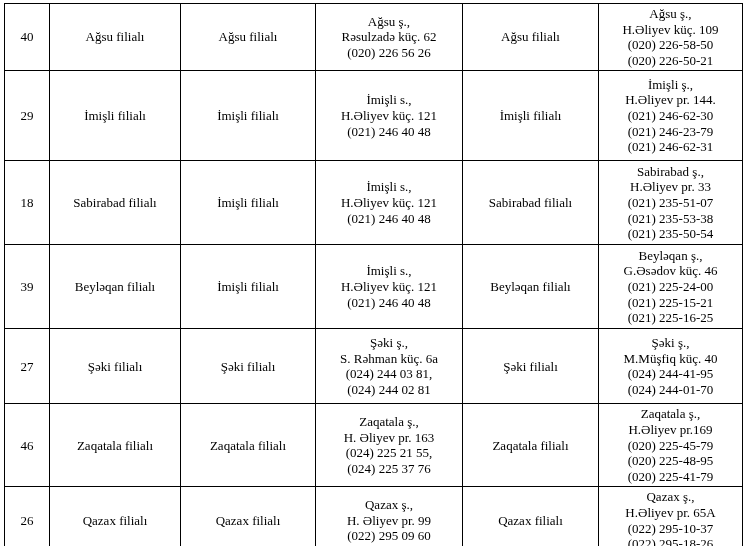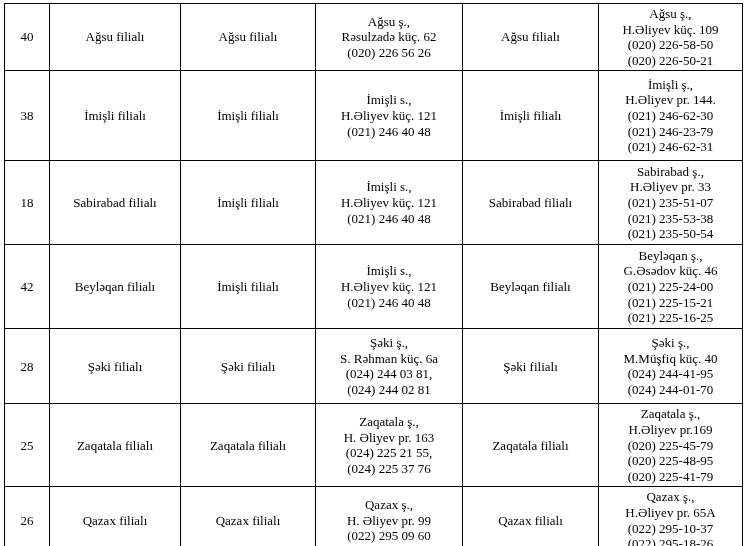--- a/index.html
+++ b/index.html
@@ -62,21 +62,21 @@
       <td class="cell-addr">Ağsu ş.,
 Rəsulzadə küç. 62
 (020) 226 56 26</td>
       <td>Ağsu filialı</td>
       <td class="cell-addr">Ağsu ş.,
 H.Əliyev küç. 109
 (020) 226-58-50
 (020) 226-50-21</td>
     </tr>
     <tr class="r1">
-      <td class="cell-num">38</td>
+      <td class="cell-num">29</td>
       <td class="cell-name-left">İmişli filialı</td>
       <td>İmişli filialı</td>
       <td class="cell-addr">İmişli s.,
 H.Əliyev küç. 121
 (021) 246 40 48</td>
       <td>İmişli filialı</td>
       <td class="cell-addr">İmişli ş.,
 H.Əliyev pr. 144.
 (021) 246-62-30
 (021) 246-23-79
@@ -90,49 +90,49 @@
 H.Əliyev küç. 121
 (021) 246 40 48</td>
       <td>Sabirabad filialı</td>
       <td class="cell-addr">Sabirabad ş.,
 H.Əliyev pr. 33
 (021) 235-51-07
 (021) 235-53-38
 (021) 235-50-54</td>
     </tr>
     <tr class="r3">
-      <td class="cell-num">42</td>
+      <td class="cell-num">39</td>
       <td class="cell-name-left">Beyləqan filialı</td>
       <td>İmişli filialı</td>
       <td class="cell-addr">İmişli s.,
 H.Əliyev küç. 121
 (021) 246 40 48</td>
       <td>Beyləqan filialı</td>
       <td class="cell-addr">Beyləqan ş.,
 G.Əsədov küç. 46
 (021) 225-24-00
 (021) 225-15-21
 (021) 225-16-25</td>
     </tr>
     <tr class="r4">
-      <td class="cell-num">28</td>
+      <td class="cell-num">27</td>
       <td class="cell-name-left">Şəki filialı</td>
       <td>Şəki filialı</td>
       <td class="cell-addr">Şəki ş.,
 S. Rəhman küç. 6a
 (024) 244 03 81,
 (024) 244 02 81</td>
       <td>Şəki filialı</td>
       <td class="cell-addr">Şəki ş.,
 M.Müşfiq küç. 40
 (024) 244-41-95
 (024) 244-01-70</td>
     </tr>
     <tr class="r5">
-      <td class="cell-num">25</td>
+      <td class="cell-num">46</td>
       <td class="cell-name-left">Zaqatala filialı</td>
       <td>Zaqatala filialı</td>
       <td class="cell-addr">Zaqatala ş.,
 H. Əliyev pr. 163
 (024) 225 21 55,
 (024) 225 37 76</td>
       <td>Zaqatala filialı</td>
       <td class="cell-addr">Zaqatala ş.,
 H.Əliyev pr.169
 (020) 225-45-79

